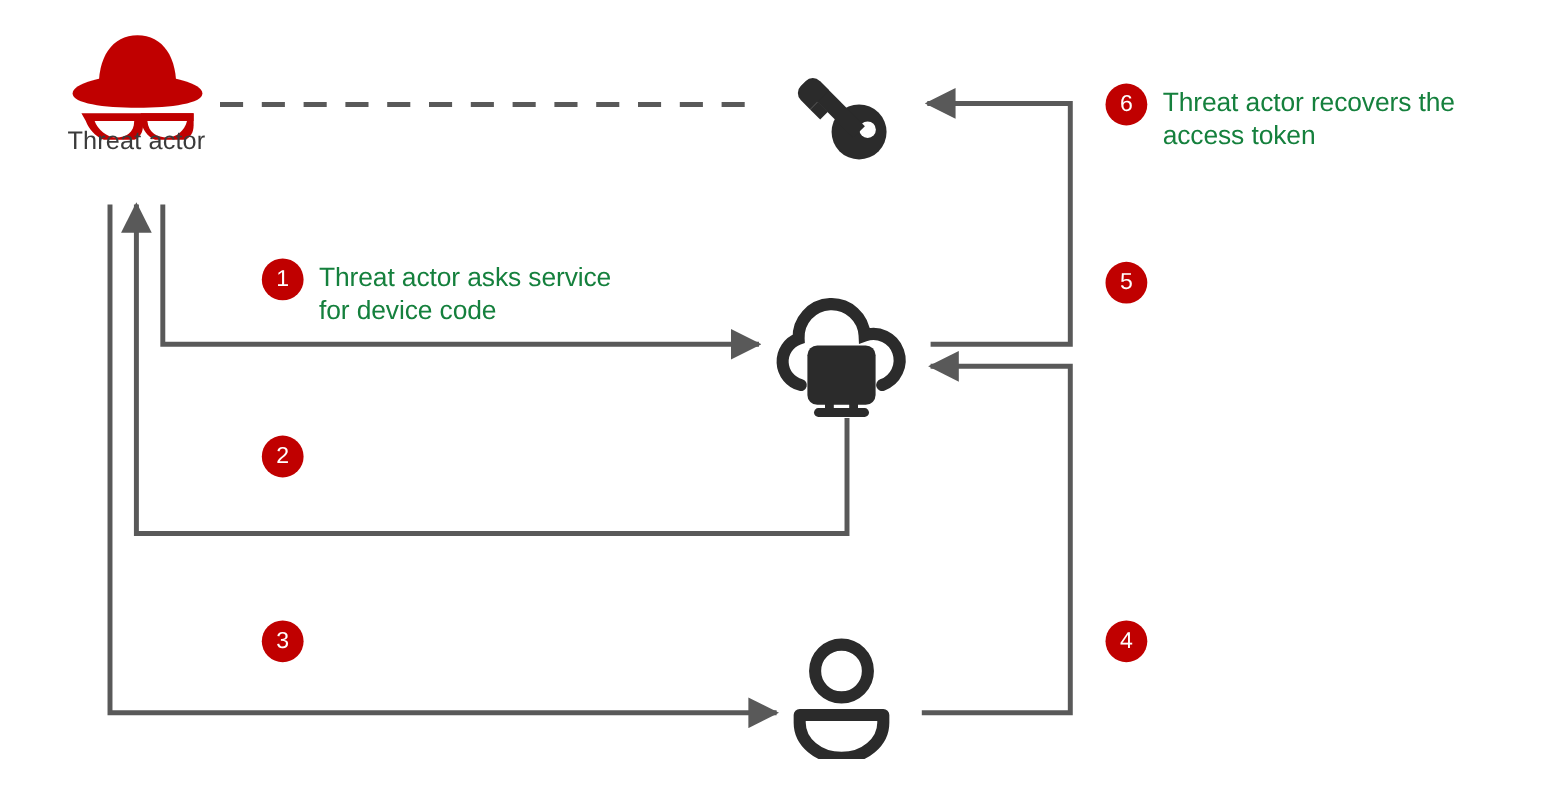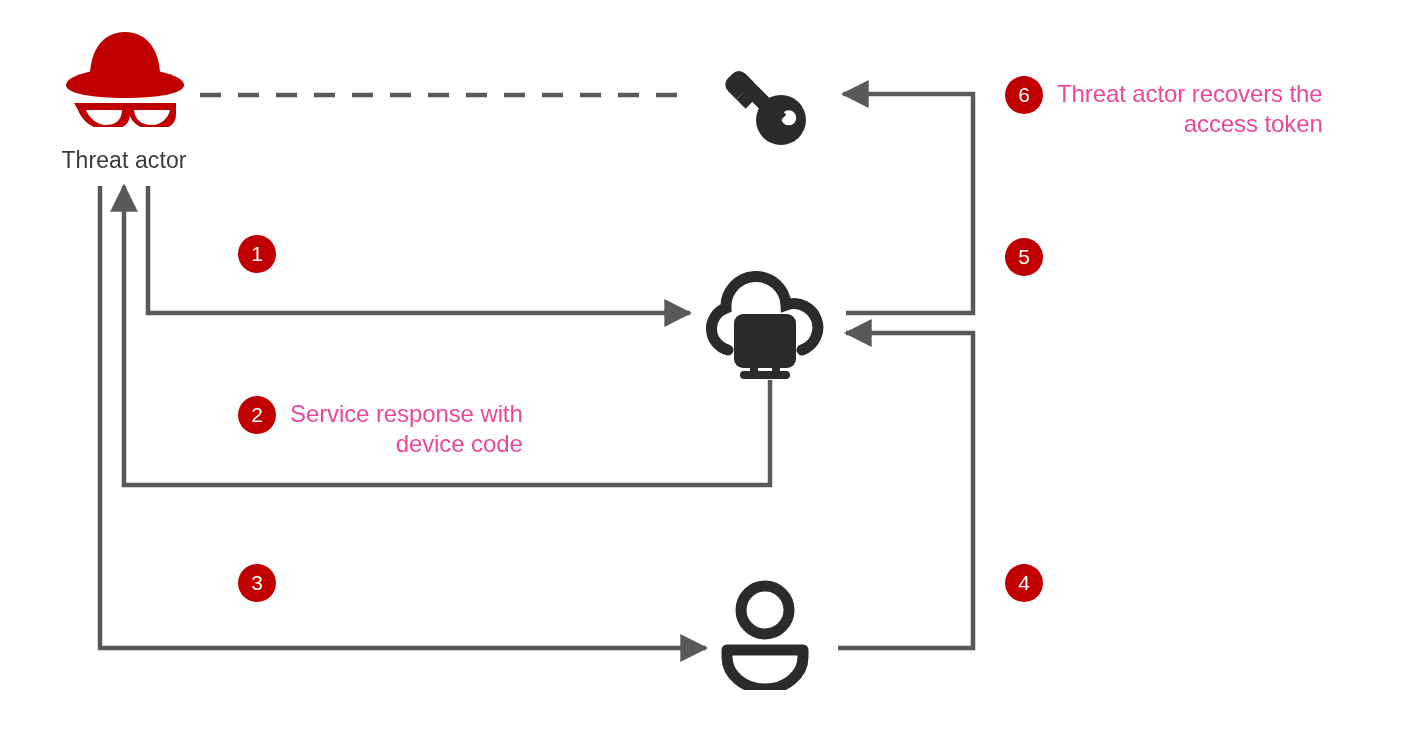--- a/index.html
+++ b/index.html
@@ -23,21 +23,21 @@
     top: 0;
     width: 1410px;
     height: 735px;
   }
   .icon-holder {
     position: absolute;
   }
   .actor-label {
     position: absolute;
     left: 0;
-    top: 147px;
+    top: 114px;
     width: 248px;
     text-align: center;
     font-size: 23px;
     color: #3b3b3b;
     font-family: "Liberation Sans", sans-serif;
     letter-spacing: 0.1px;
   }
   .step {
     position: absolute;
     display: flex;
@@ -52,26 +52,25 @@
     background: #C00000;
     color: #ffffff;
     font-size: 21px;
     line-height: 38px;
     text-align: center;
     font-family: "Liberation Sans", sans-serif;
   }
   .step-text {
     font-size: 24px;
     line-height: 30px;
-    color: #ec4899;
+    color: #15803d;
     font-family: "Liberation Sans", sans-serif;
     padding-top: 3px;
     white-space: pre-line;
     letter-spacing: -0.1px;
-    text-align: right;
   }
 </style>
 </head>
 <body>
 
 <div id="canvas">
 
   <svg id="wires" viewBox="0 0 1410 735" xmlns="http://www.w3.org/2000/svg">
     <defs>
       <marker id="arrowhead" viewBox="0 0 10 10" refX="9.2" refY="5" markerWidth="6.2" markerHeight="6.2" orient="auto-start-reverse">
@@ -146,26 +145,26 @@
     <svg width="128" height="112" viewBox="0 0 128 112" xmlns="http://www.w3.org/2000/svg">
 
       <circle cx="55" cy="32" r="24" fill="none" stroke="#2b2b2b" stroke-width="11"></circle>
 
       <path d="M 17 72 L 93 72 L 93 79 A 38 32 0 0 1 17 79 Z" fill="none" stroke="#2b2b2b" stroke-width="11" stroke-linejoin="round"></path>
     </svg>
   </div>
 
   <div class="step" style="left:238px; top:235px; width:360px;">
     <div class="badge">1</div>
+    <div class="step-text">Threat actor asks service
+for device code</div>
   </div>
 
   <div class="step" style="left:238px; top:396px; width:360px;">
     <div class="badge">2</div>
-    <div class="step-text">Service response with
-device code</div>
   </div>
 
   <div class="step" style="left:238px; top:564px; width:380px;">
     <div class="badge">3</div>
   </div>
 
   <div class="step" style="left:1005px; top:564px; width:395px;">
     <div class="badge">4</div>
   </div>
 

